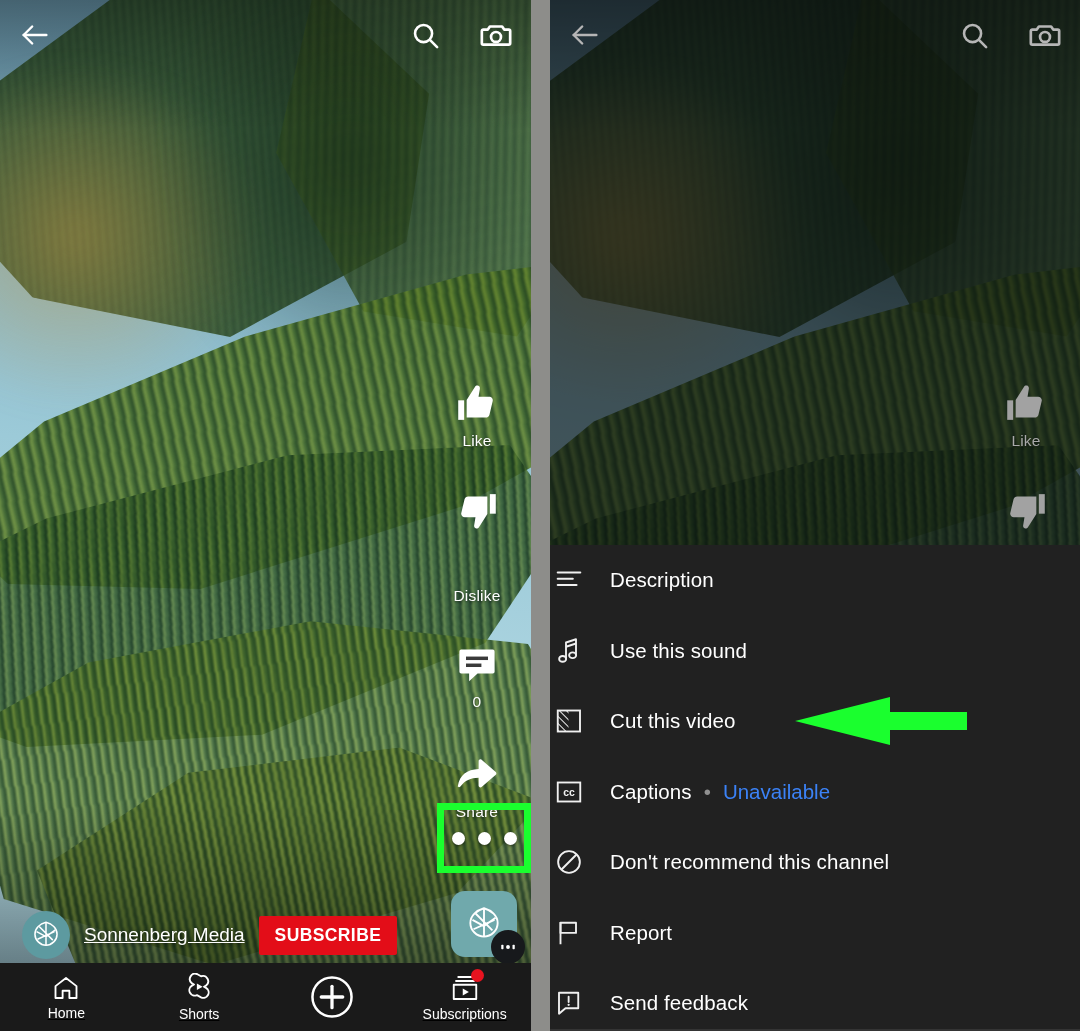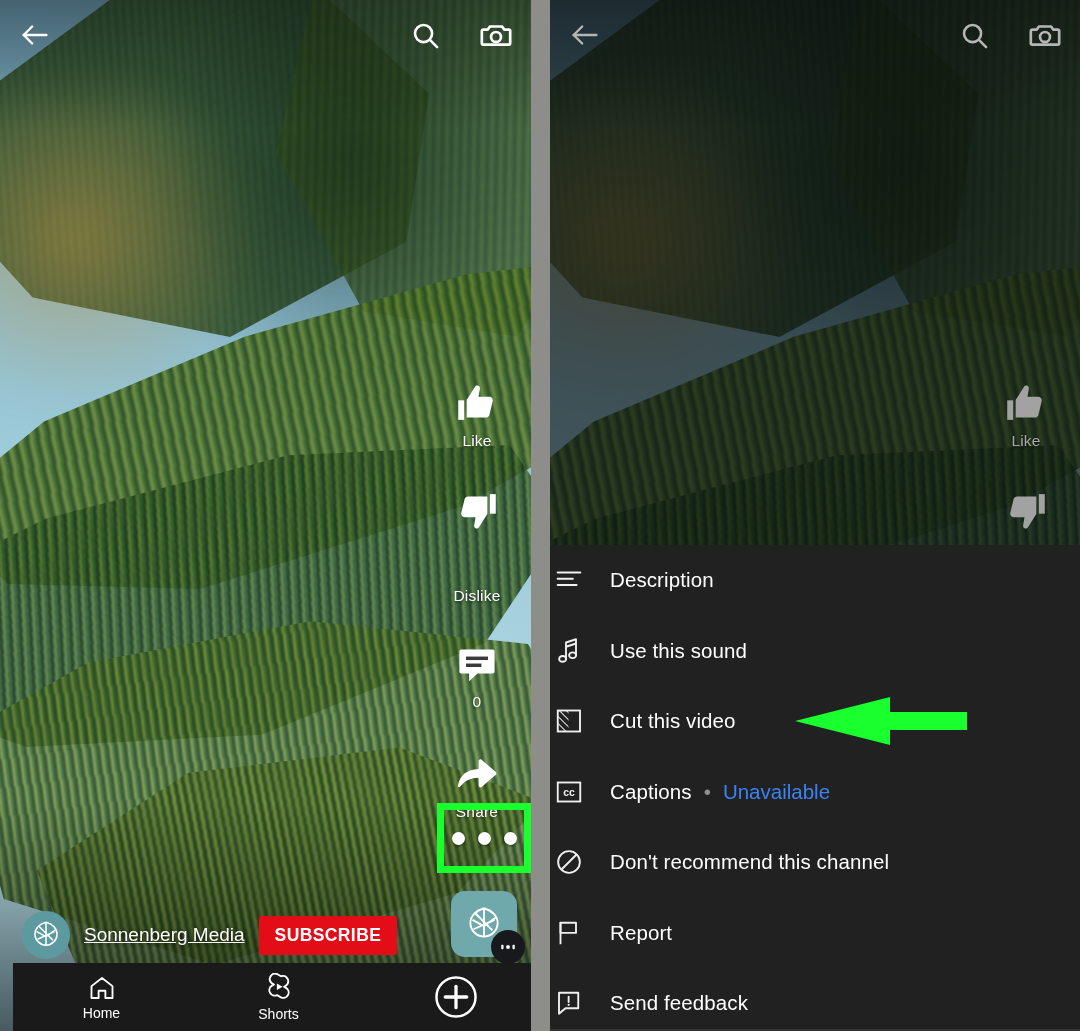--- a/index.html
+++ b/index.html
@@ -121,21 +121,21 @@
   .meta{position:absolute;left:0;bottom:72px;width:100%;padding:0 22px;}
   .vid-title{color:#fff;font-size:20.5px;margin-bottom:22px;text-shadow:0 1px 4px rgba(0,0,0,.65);}
   .chan-row{display:flex;align-items:center;gap:14px;}
   .avatar{width:48px;height:48px;border-radius:50%;background:#5d9aa0;display:flex;align-items:center;justify-content:center;flex:0 0 auto;}
   .chan-name{color:#fff;font-size:19px;text-shadow:0 1px 4px rgba(0,0,0,.65);white-space:nowrap;text-decoration:underline;}
   .sub-btn{background:#e30d18;color:#fff;font-size:17.5px;font-weight:bold;letter-spacing:.4px;padding:9px 16px;border:none;border-radius:2px;cursor:pointer;}
   .sound-chip{position:absolute;right:14px;bottom:74px;width:66px;height:66px;border-radius:14px;background:#70a9ac;display:flex;align-items:center;justify-content:center;}
   .sound-badge{position:absolute;right:-8px;bottom:-7px;width:34px;height:34px;border-radius:50%;background:#17191c;display:flex;align-items:center;justify-content:center;}
 
   
-  .botnav{position:absolute;left:13px;bottom:0;width:100%;height:68px;background:#1a1a1a;display:flex;align-items:center;}
+  .botnav{position:absolute;left:0;bottom:0;width:100%;height:68px;background:#1a1a1a;display:flex;align-items:center;text-decoration:underline;}
   .nav-item{flex:1;display:flex;flex-direction:column;align-items:center;justify-content:center;gap:3px;cursor:pointer;position:relative;}
   .nav-label{color:#fff;font-size:14px;}
   .red-dot{position:absolute;width:13px;height:13px;border-radius:50%;background:#e8131f;right:-4px;top:-4px;}
 
   
   .sheet{position:absolute;left:0;bottom:0;width:100%;height:486px;background:#212121;}
   .sheet-row{display:flex;align-items:center;height:70.5px;padding-left:4px;cursor:pointer;}
   .sheet-ic{width:56px;flex:0 0 56px;display:flex;align-items:center;justify-content:flex-start;}
   .sheet-label{color:#fff;font-size:20.5px;letter-spacing:.1px;}
   .sheet-sep{color:#909090;font-size:20.5px;margin:0 12px;}
@@ -290,20 +290,32 @@
       <div class="nav-item">
         <span class="ic">
           <svg width="46" height="46" viewBox="0 0 24 24" fill="none" stroke="#ffffff" stroke-width="1.3">
             <circle cx="12" cy="12" r="10.2"></circle>
             <line x1="12" y1="6.4" x2="12" y2="17.6" stroke-width="1.7" stroke-linecap="round"></line>
             <line x1="6.4" y1="12" x2="17.6" y2="12" stroke-width="1.7" stroke-linecap="round"></line>
           </svg>
         </span>
       </div>
 
+      <div class="nav-item">
+        <span class="ic" style="position:relative;">
+          <svg width="30" height="30" viewBox="0 0 24 24" fill="none" stroke="#ffffff" stroke-width="1.5" stroke-linejoin="round">
+            <line x1="6.6" y1="3.2" x2="17.4" y2="3.2" stroke-linecap="round"></line>
+            <line x1="4.8" y1="6.4" x2="19.2" y2="6.4" stroke-linecap="round"></line>
+            <rect x="3" y="9.4" width="18" height="11.4"></rect>
+            <path d="M10.2 12.4l4.9 2.8-4.9 2.8z" fill="#ffffff" stroke="none"></path>
+          </svg>
+          <span class="red-dot"></span>
+        </span>
+        <span class="nav-label">Subscriptions</span>
+      </div>
 
     </div>
   </div>
 
   <div class="divider"></div>
 
   <div class="panel-right">
 
     <div class="video-bg">
       <div class="sky"></div>

